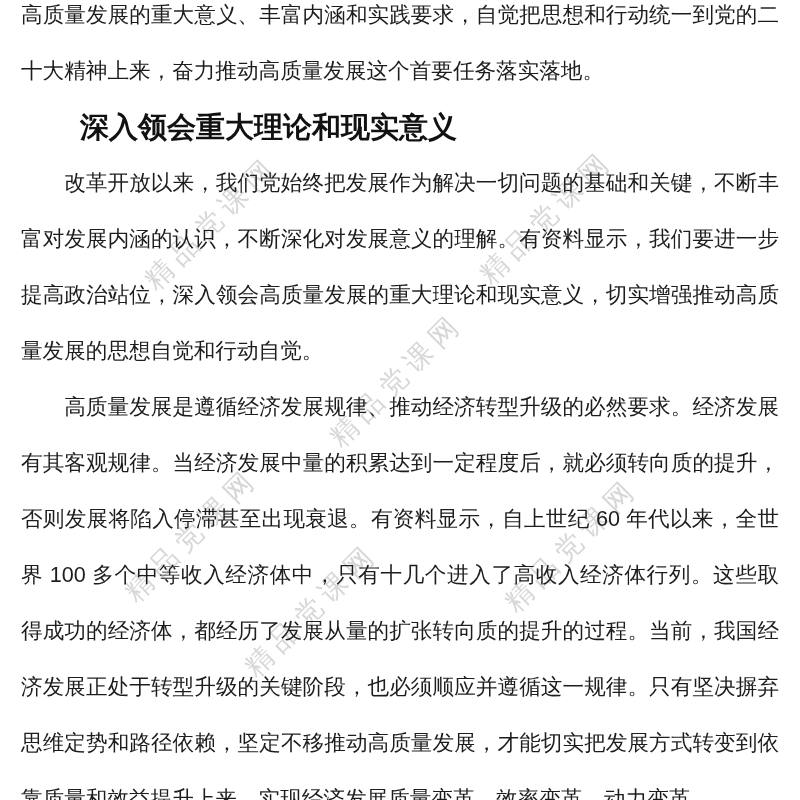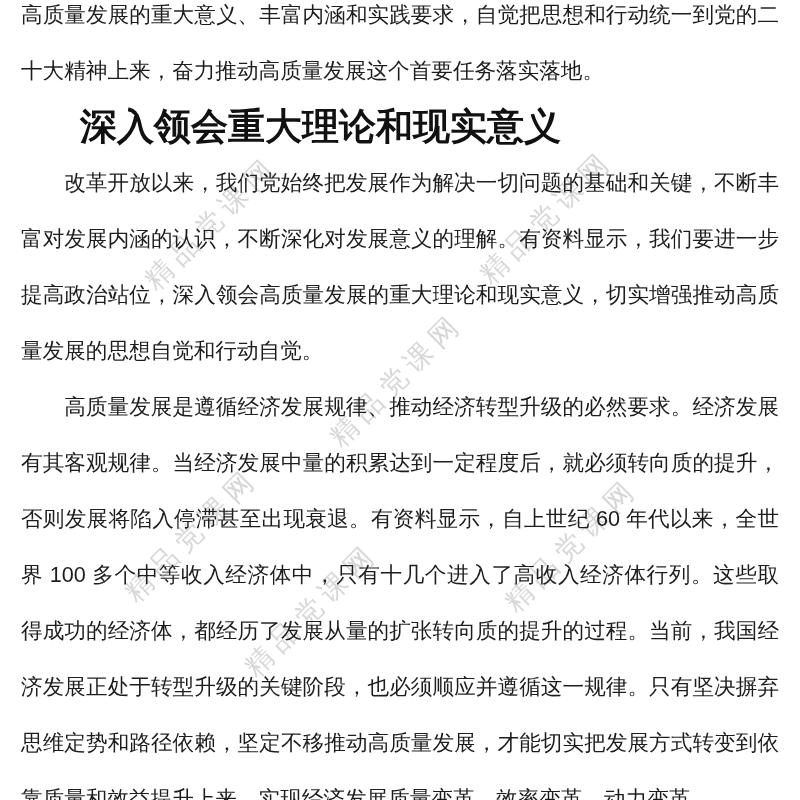--- a/index.html
+++ b/index.html
@@ -47,21 +47,21 @@
   .para {
     margin: 0;
     padding: 0;
   }
   .para.indent {
     text-indent: 2em;
   }
   .heading {
     margin: 0;
     padding: 0;
-    font-size: 37px;
+    font-size: 29px;
     line-height: 56px;
     font-weight: 700;
     color: #111111;
     text-indent: 59px;
     text-align: left;
   }
 </style>
 </head>
 <body>
 

